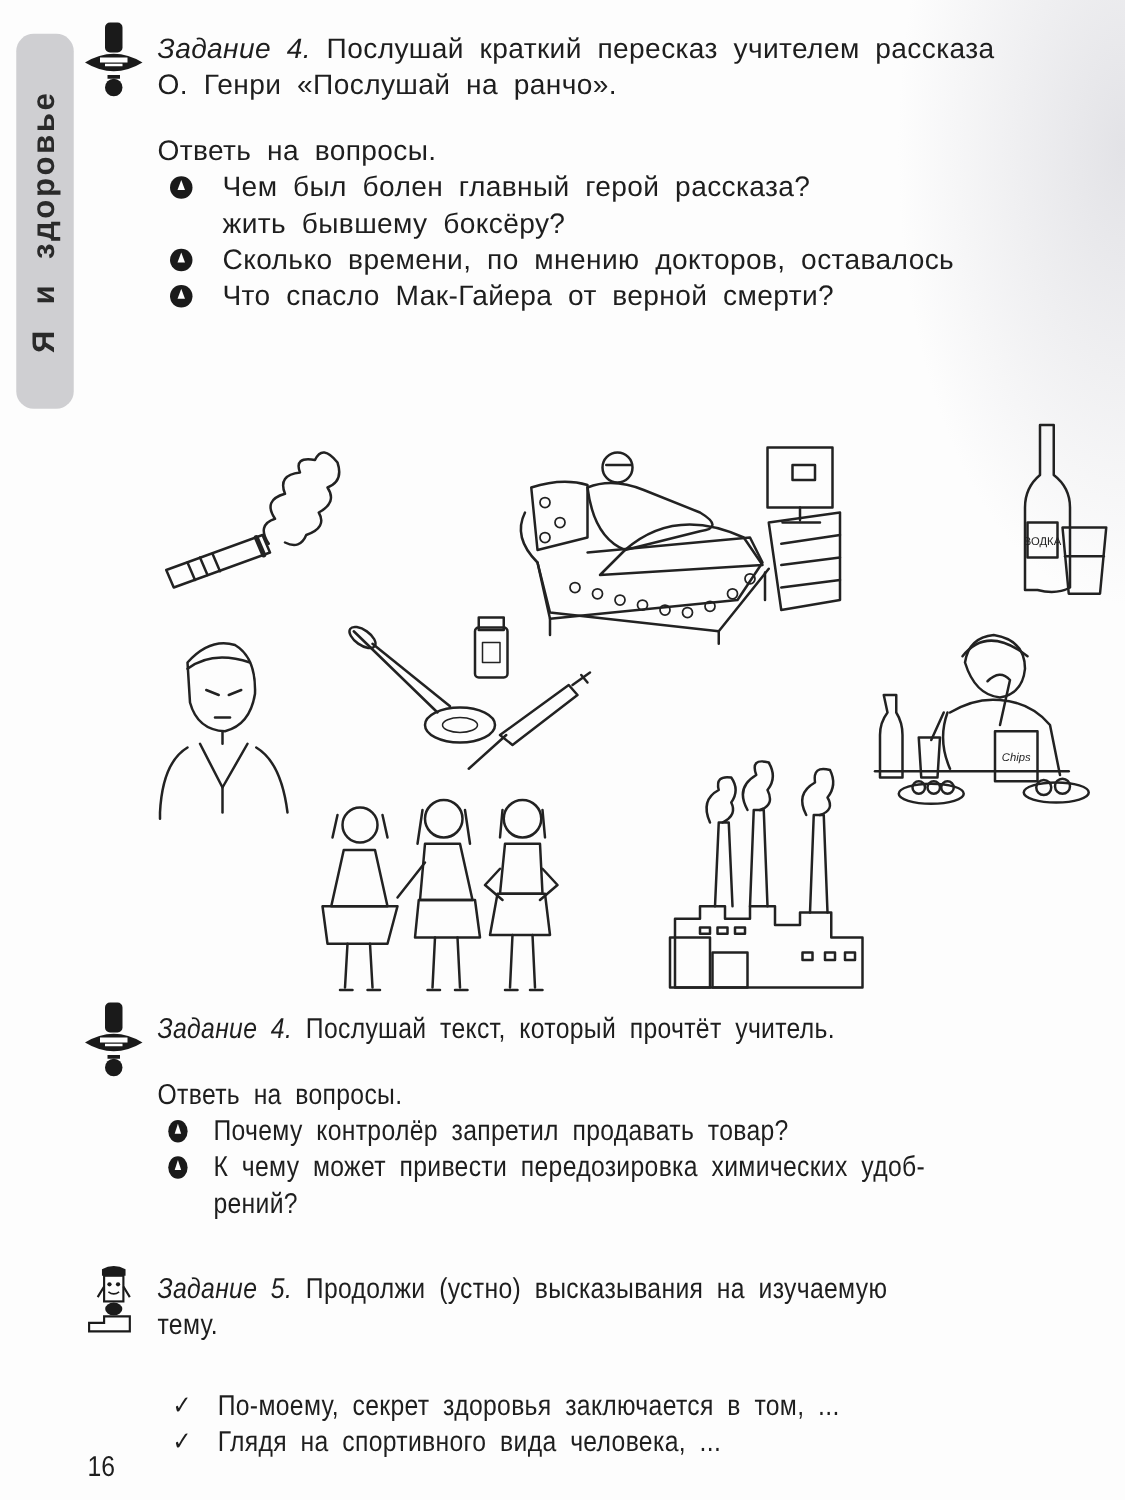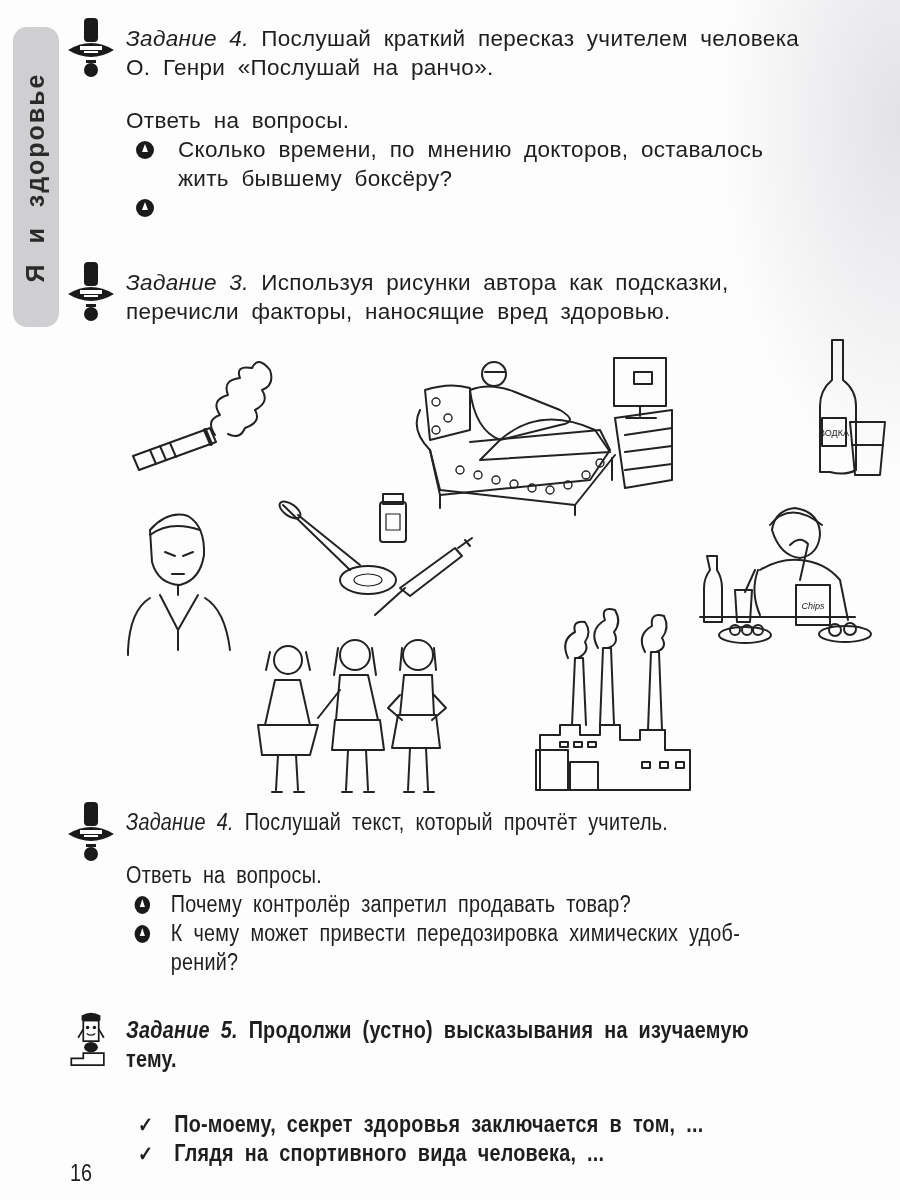--- a/index.html
+++ b/index.html
@@ -63,40 +63,29 @@
 
   <div class="task" style="top:24px;">
     <svg class="task-icon" viewBox="0 0 50 60">
       <rect x="18" y="0" width="14" height="24" rx="4" fill="#1a1a1a"></rect>
       <path d="M2 32 Q25 18 48 32 Q25 46 2 32 Z" fill="#1a1a1a"></path>
       <rect x="14" y="28" width="22" height="4" fill="#fff"></rect>
       <rect x="18" y="33" width="14" height="2" fill="#fff"></rect>
       <rect x="20" y="42" width="10" height="3" fill="#1a1a1a"></rect>
       <circle cx="25" cy="52" r="7" fill="#1a1a1a"></circle>
     </svg>
-    <div class="line"><span class="task-label">Задание 4.</span> <span>Послушай краткий пересказ учителем человека</span></div>
+    <div class="line"><span class="task-label">Задание 4.</span> <span>Послушай краткий пересказ учителем рассказа</span></div>
     <div class="line">О. Генри «Послушай на ранчо».</div>
     <div class="line" style="margin-top:24px;">Ответь на вопросы.</div>
+    <div class="line q"><span class="bullet"></span><span>Чем был болен главный герой рассказа?</span></div>
+    <div class="line q">жить бывшему боксёру?</div>
     <div class="line q"><span class="bullet"></span><span>Сколько времени, по мнению докторов, оставалось</span></div>
-    <div class="line q">жить бывшему боксёру?</div>
-    <div class="line q"><span class="bullet"></span></div>
-  </div>
-
-  <div class="task" style="top:268px;">
-    <svg class="task-icon" viewBox="0 0 50 60">
-      <rect x="18" y="0" width="14" height="24" rx="4" fill="#1a1a1a"></rect>
-      <path d="M2 32 Q25 18 48 32 Q25 46 2 32 Z" fill="#1a1a1a"></path>
-      <rect x="14" y="28" width="22" height="4" fill="#fff"></rect>
-      <rect x="18" y="33" width="14" height="2" fill="#fff"></rect>
-      <rect x="20" y="42" width="10" height="3" fill="#1a1a1a"></rect>
-      <circle cx="25" cy="52" r="7" fill="#1a1a1a"></circle>
-    </svg>
-    <div class="line"><span class="task-label">Задание 3.</span> <span>Используя рисунки автора как подсказки,</span></div>
-    <div class="line">перечисли факторы, наносящие вред здоровью.</div>
-  </div>
+    <div class="line q"><span class="bullet"></span><span>Что спасло Мак-Гайера от верной смерти?</span></div>
+  </div>
+
 
   <svg class="illus" style="left:0;top:330px;" width="900" height="480" fill="none" stroke="#222" stroke-width="2" stroke-linecap="round" stroke-linejoin="round">
 
     <g>
       <path d="M133 126 L210 98 L216 112 L139 140 Z"></path>
       <path d="M150 120 L156 134 M160 116 L166 130 M170 113 L176 127"></path>
       <path d="M205 100 L211 114" stroke-width="4"></path>
       <path d="M215 105 Q205 90 220 85 Q210 70 228 65 Q222 50 240 48 Q235 35 252 38 Q258 25 270 40 Q275 55 262 60 Q270 72 255 80 Q262 92 245 98 Q240 110 228 104"></path>
     </g>
 
@@ -242,21 +231,21 @@
       <rect x="20" y="42" width="10" height="3" fill="#1a1a1a"></rect>
       <circle cx="25" cy="52" r="7" fill="#1a1a1a"></circle>
     </svg>
     <div class="line cond"><span class="task-label">Задание 4.</span> <span>Послушай текст, который прочтёт учитель.</span></div>
     <div class="line cond" style="margin-top:24px;">Ответь на вопросы.</div>
     <div class="line q cond"><span class="bullet"></span><span>Почему контролёр запретил продавать товар?</span></div>
     <div class="line q cond"><span class="bullet"></span><span>К чему может привести передозировка химических удоб-</span></div>
     <div class="line q cond">рений?</div>
   </div>
 
-  <div class="task task5" style="top:1016px;font-weight:bold;">
+  <div class="task task5" style="top:1016px;">
     <svg class="task-icon" style="top:-4px;" viewBox="0 0 50 70">
       <path d="M14 4 Q25 -2 36 4 L36 10 L14 10 Z" fill="#1a1a1a"></path>
       <rect x="16" y="10" width="18" height="24" fill="none" stroke="#1a1a1a" stroke-width="2"></rect>
       <circle cx="21" cy="18" r="2" fill="#1a1a1a"></circle>
         <circle cx="29" cy="18" r="2" fill="#1a1a1a"></circle>
       <path d="M20 25 Q25 29 30 25" fill="none" stroke="#1a1a1a" stroke-width="1.5"></path>
       <path d="M16 20 L10 30 M34 20 L40 30" stroke="#1a1a1a" stroke-width="2"></path>
       <ellipse cx="25" cy="41" rx="8" ry="6" fill="#1a1a1a"></ellipse>
       <path d="M2 62 L2 54 L16 54 L16 48 L40 48 L40 62 Z" fill="none" stroke="#1a1a1a" stroke-width="2"></path>
     </svg>

